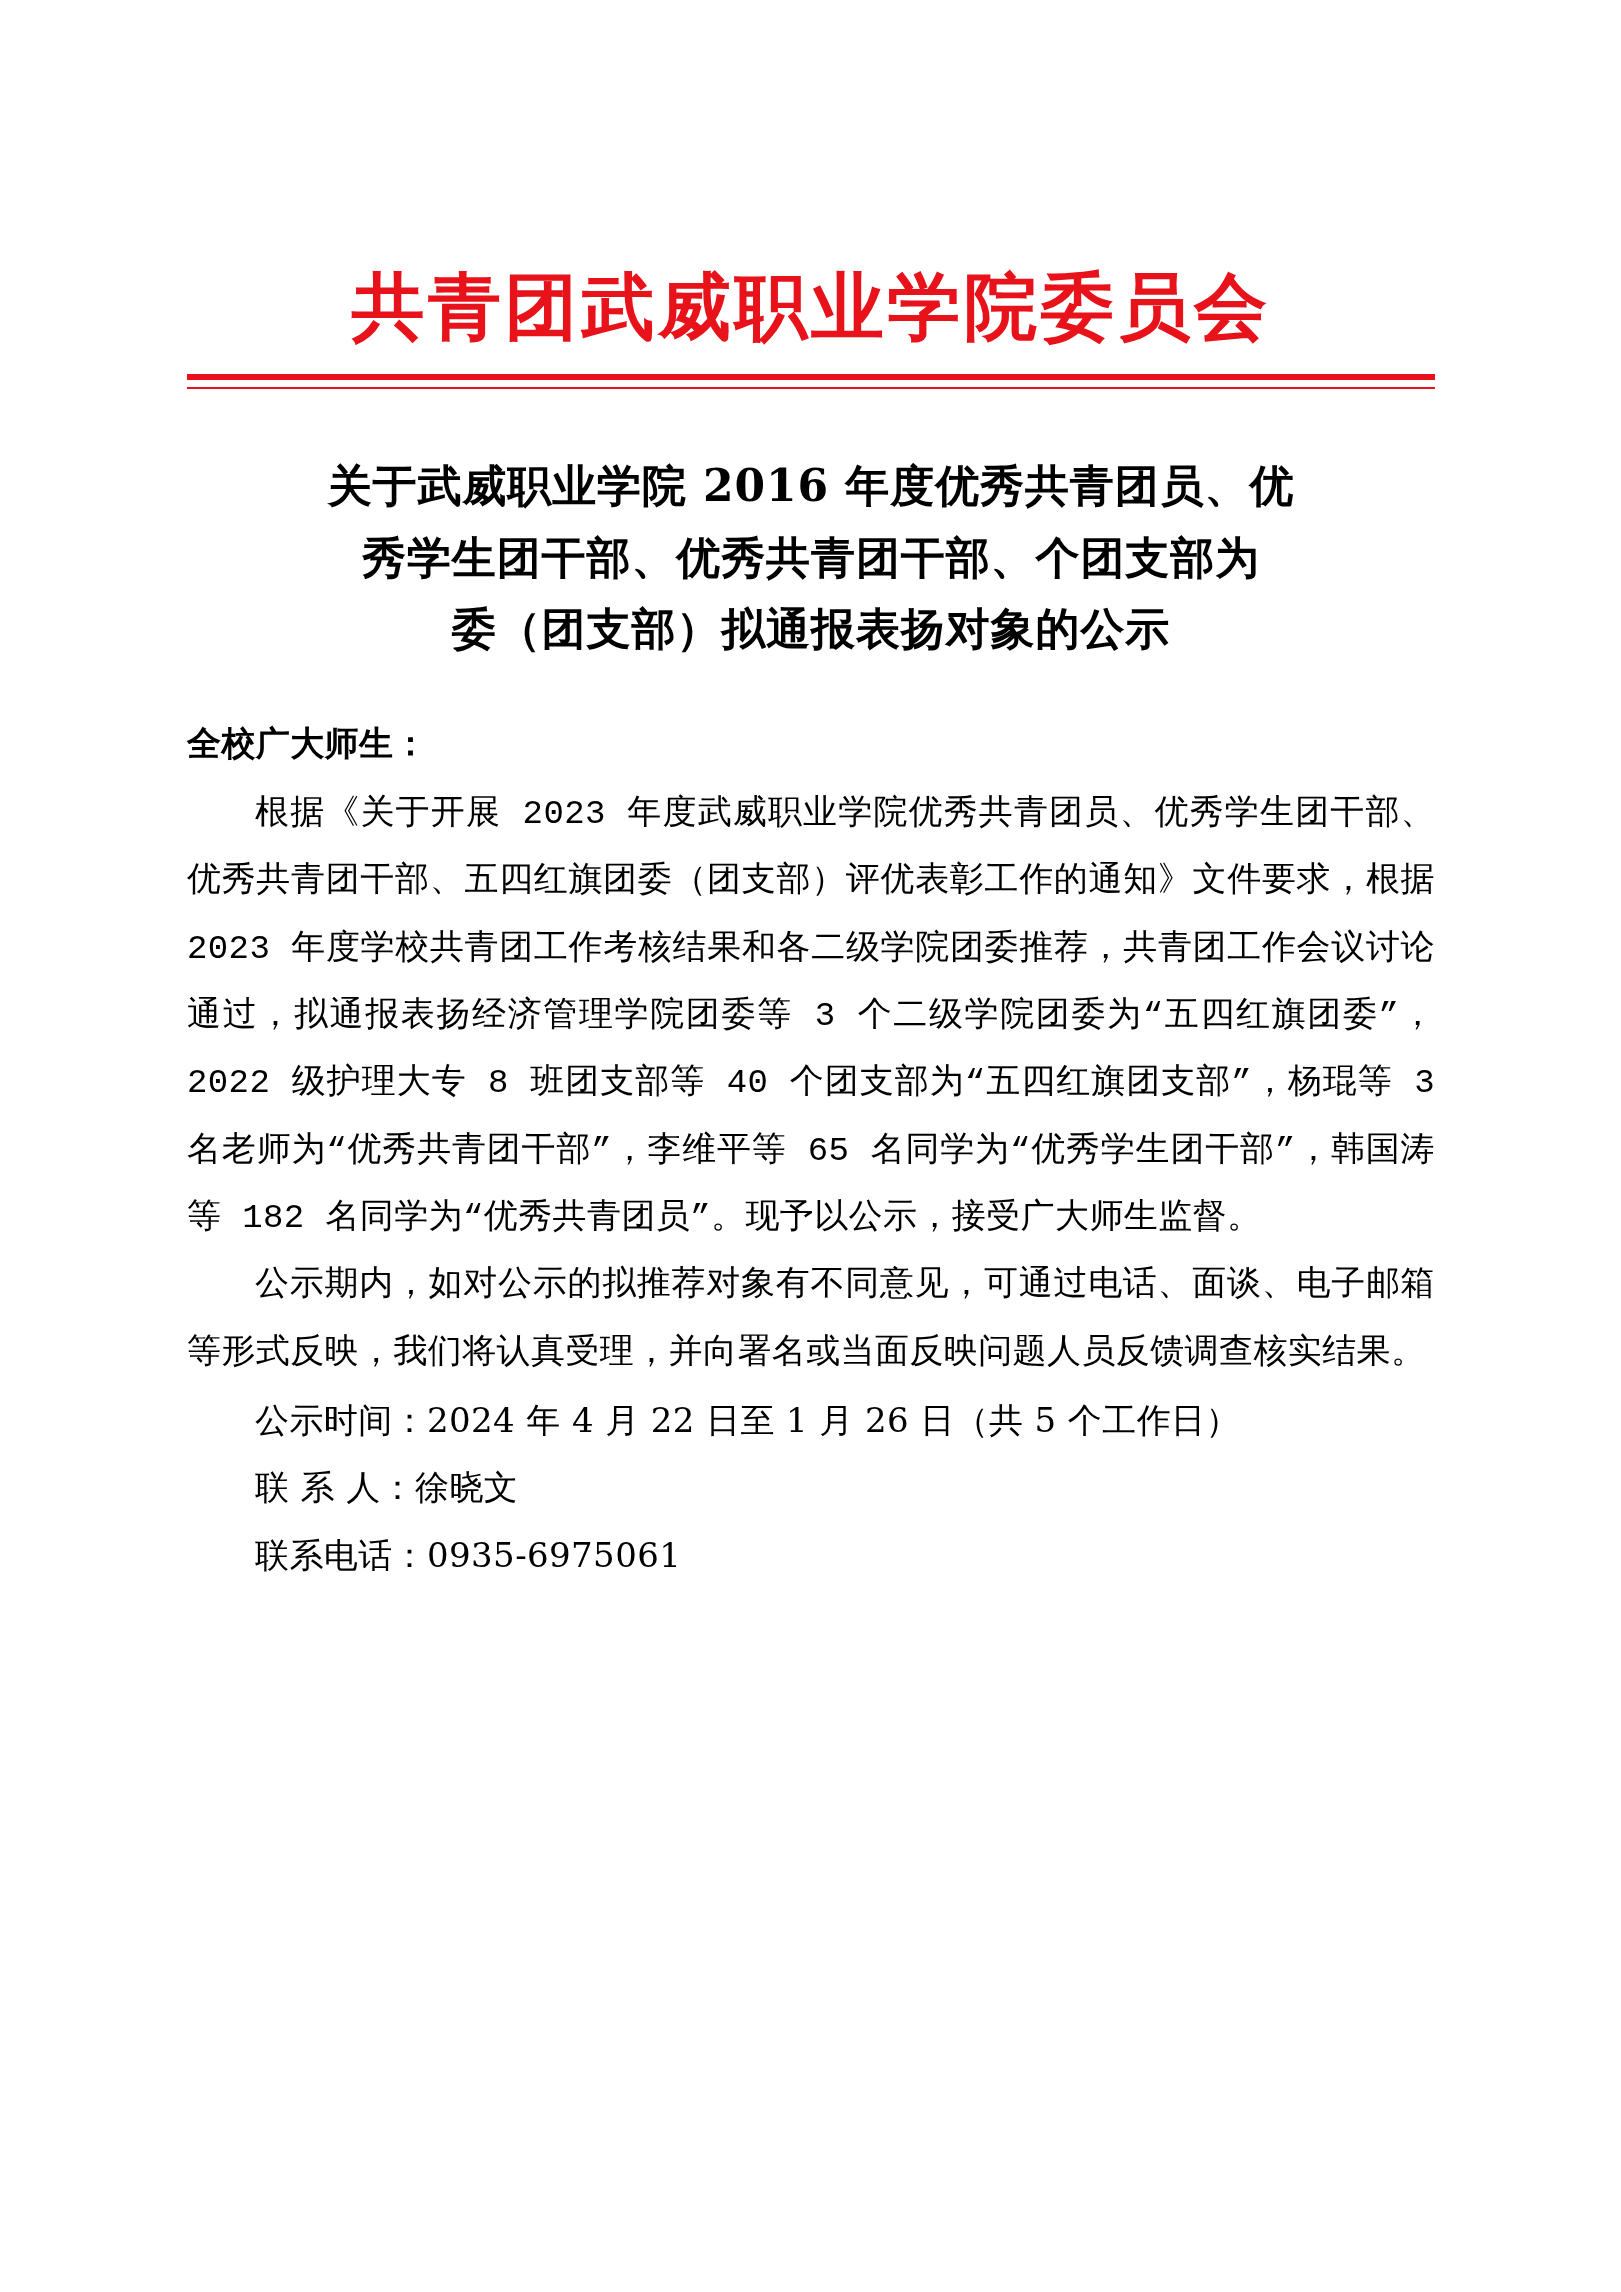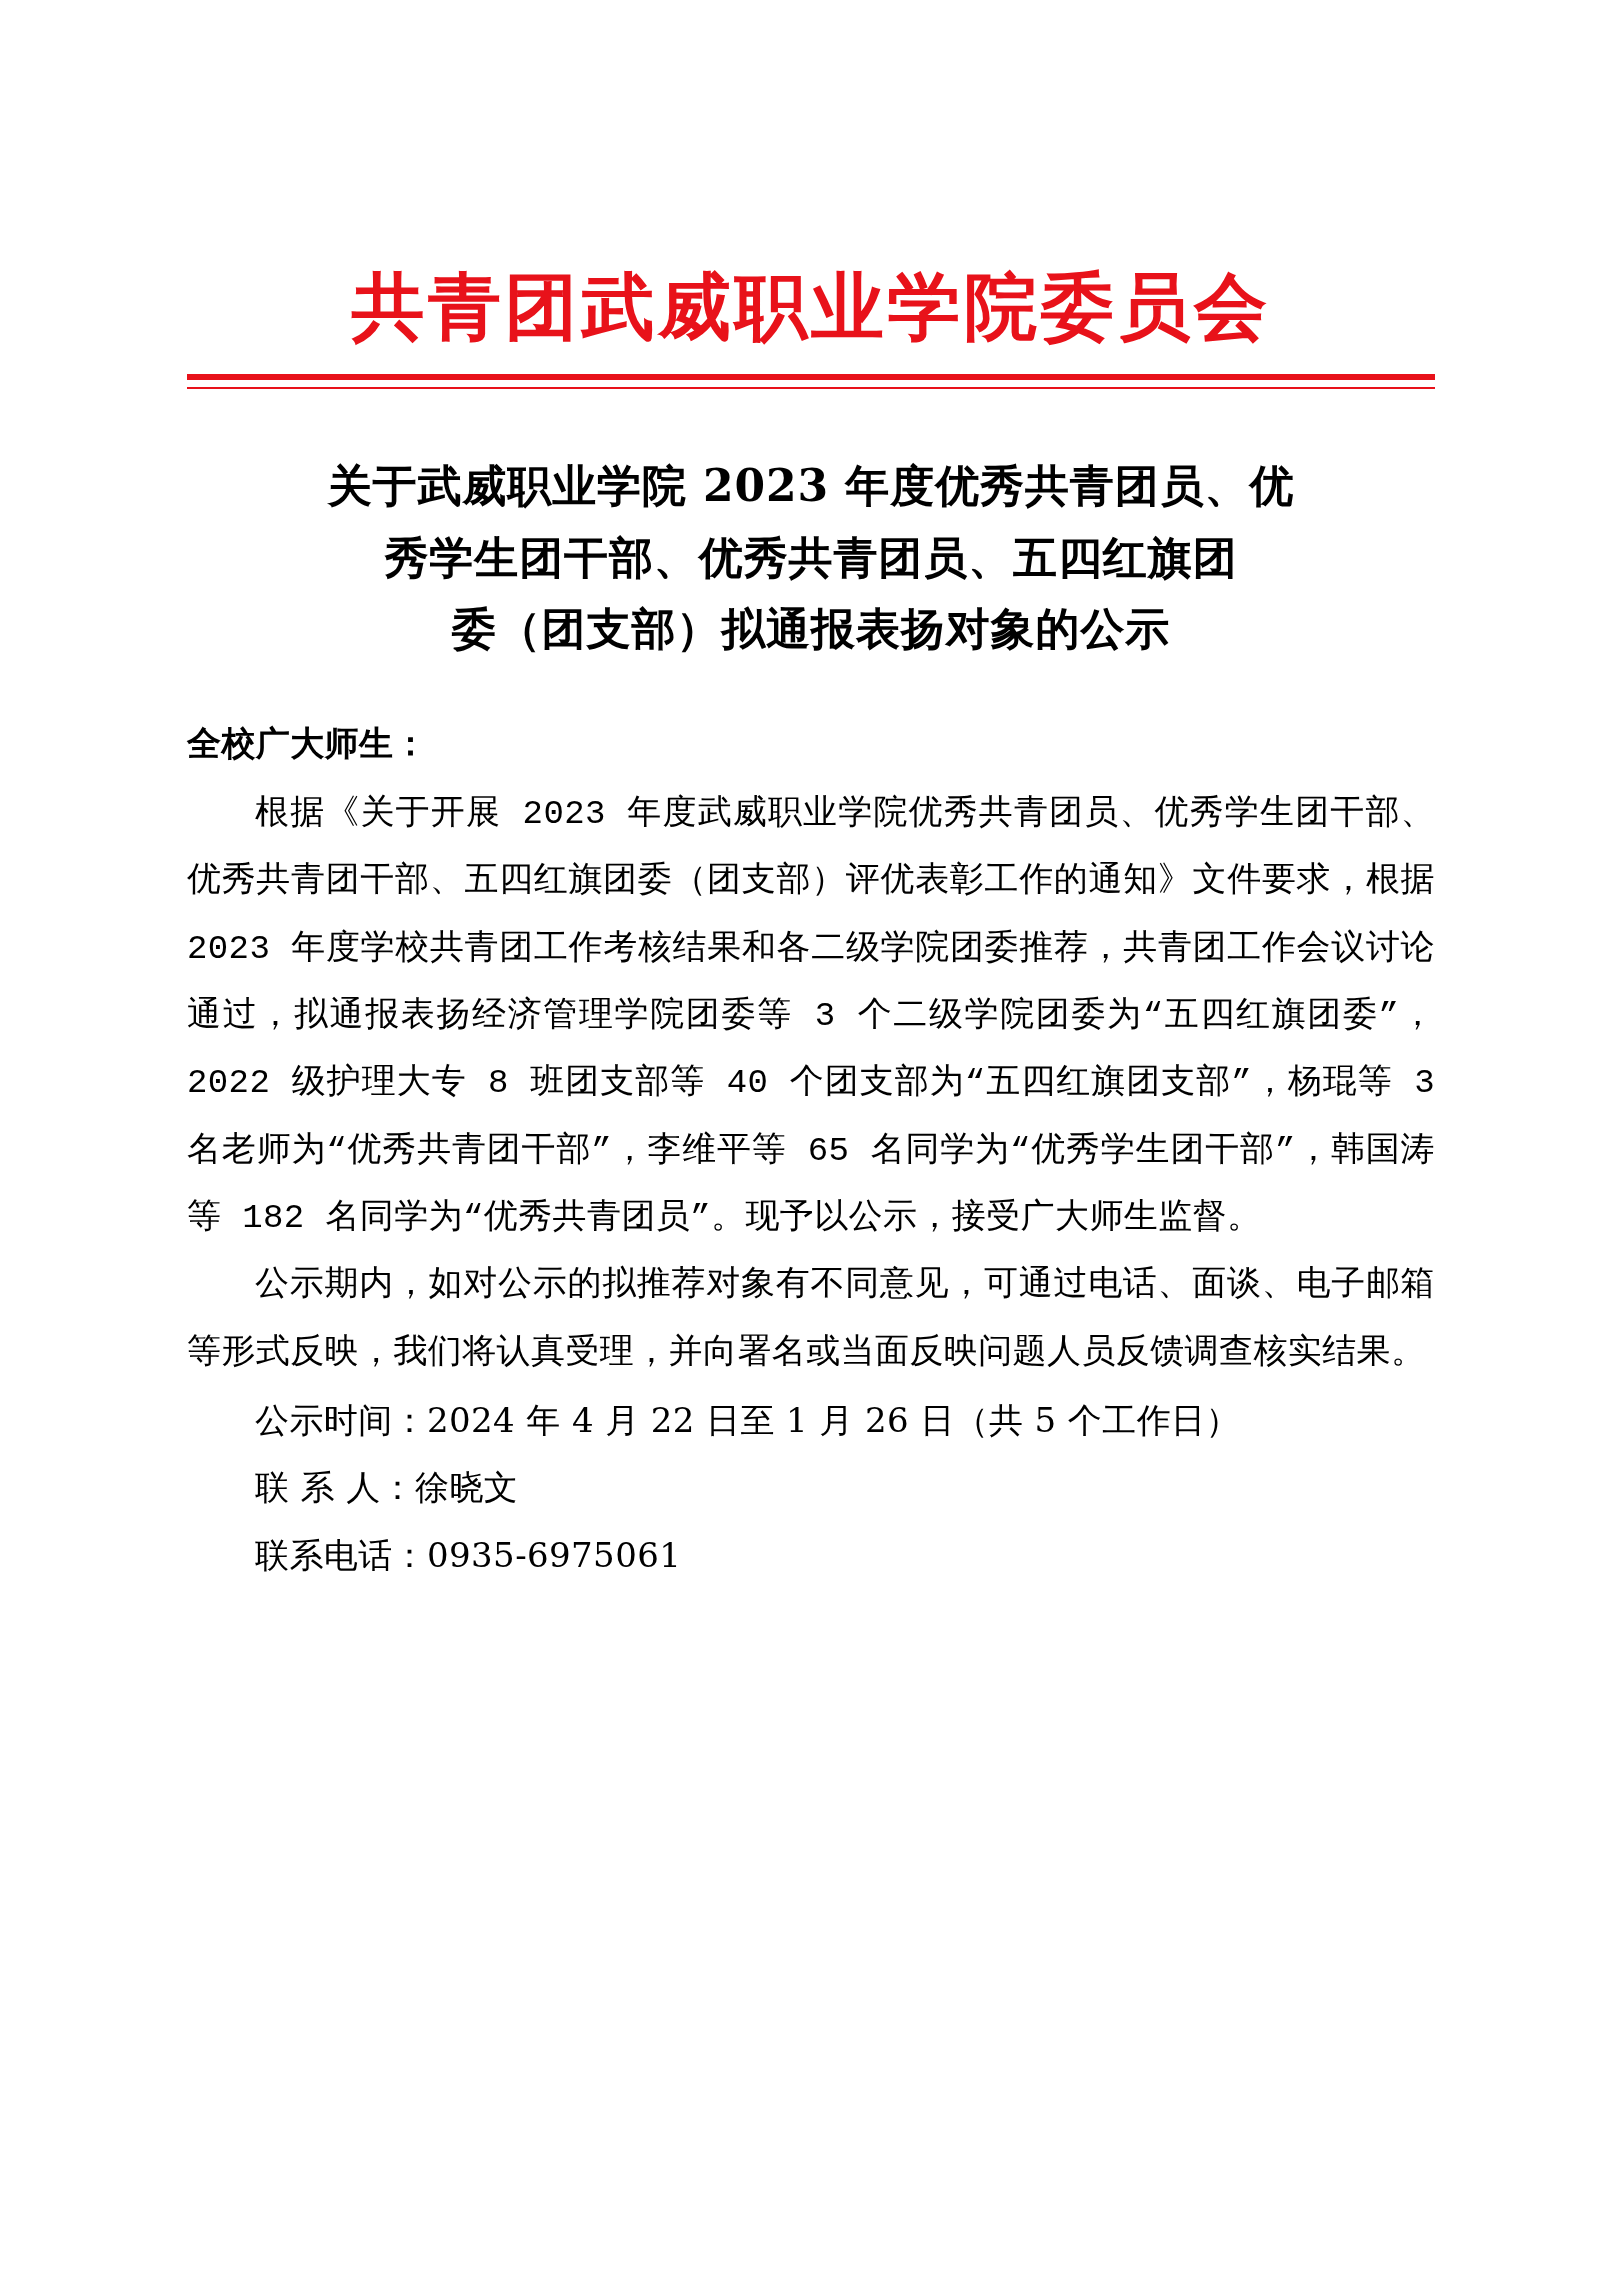--- a/index.html
+++ b/index.html
@@ -107,22 +107,22 @@
 
   <div class="letterhead">
     <div class="letterhead-title">共青团武威职业学院委员会</div>
     <div class="rule-wrap">
       <div class="rule-thick"></div>
       <div class="rule-thin"></div>
     </div>
   </div>
 
   <div class="doc-title">
-    <span class="ln">关于武威职业学院 2023 年度优秀共青团员、优</span>
-    <span class="ln">秀学生团干部、优秀共青团员、五四红旗团</span>
+    <span class="ln">关于武威职业学院 2016 年度优秀共青团员、优</span>
+    <span class="ln">秀学生团干部、优秀共青团干部、个团支部为</span>
     <span class="ln">委（团支部）拟通报表扬对象的公示</span>
   </div>
 
   <div class="body-text">
     <p class="salutation">全校广大师生：</p>
     <p class="para">根据《关于开展 2023 年度武威职业学院优秀共青团员、优秀学生团干部、优秀共青团干部、五四红旗团委（团支部）评优表彰工作的通知》文件要求，根据 2023 年度学校共青团工作考核结果和各二级学院团委推荐，共青团工作会议讨论通过，拟通报表扬经济管理学院团委等 3 个二级学院团委为“五四红旗团委”，2022 级护理大专 8 班团支部等 40 个团支部为“五四红旗团支部”，杨琨等 3 名老师为“优秀共青团干部”，李维平等 65 名同学为“优秀学生团干部”，韩国涛等 182 名同学为“优秀共青团员”。现予以公示，接受广大师生监督。</p>
     <p class="para">公示期内，如对公示的拟推荐对象有不同意见，可通过电话、面谈、电子邮箱等形式反映，我们将认真受理，并向署名或当面反映问题人员反馈调查核实结果。</p>
     <p class="info-line">公示时间：2024 年 4 月 22 日至 1 月 26 日（共 5 个工作日）</p>
     <p class="info-line">联 系 人：徐晓文</p>
     <p class="info-line">联系电话：0935-6975061</p>

